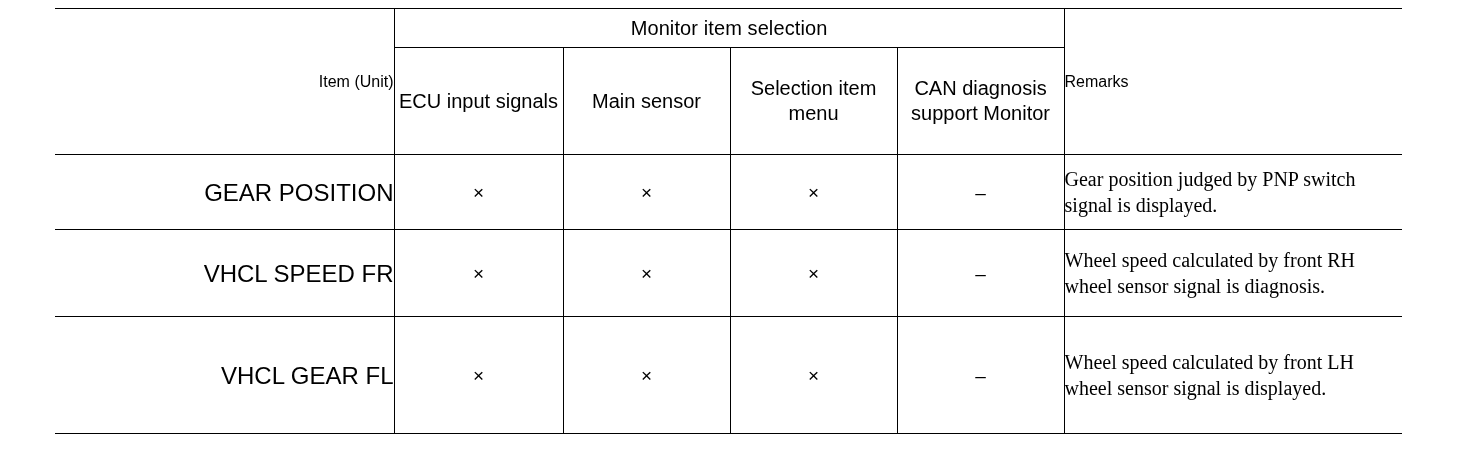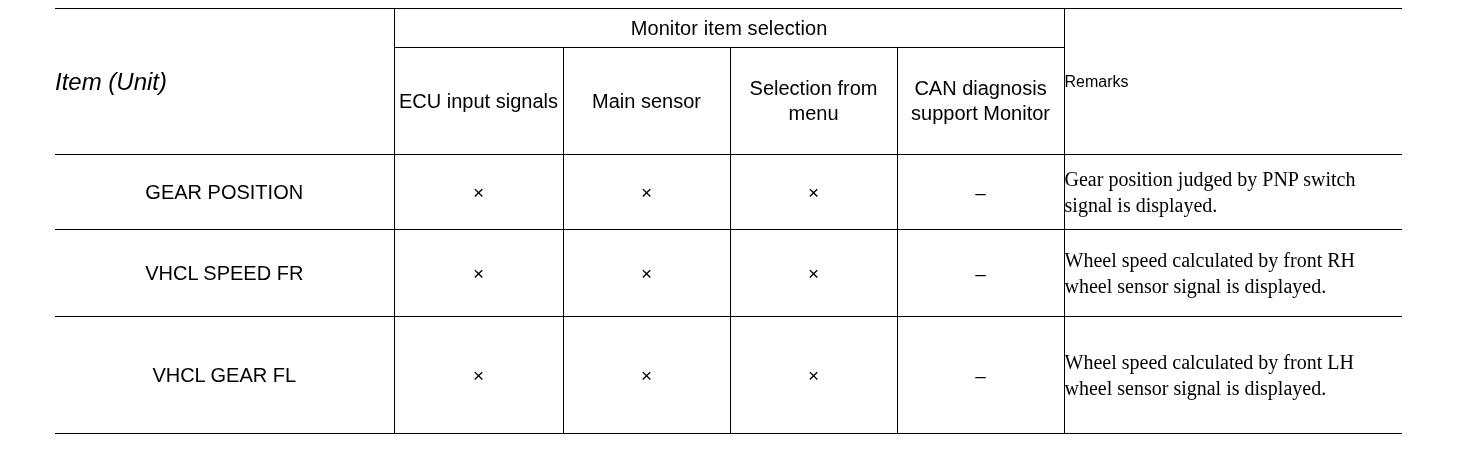--- a/index.html
+++ b/index.html
@@ -68,36 +68,35 @@
     letter-spacing: 0.1px;
   }
   .hd-sub {
     text-align: center;
     font-size: 20px;
     line-height: 25px;
     height: 106px;
     padding: 2px 6px;
   }
   .hd-item {
-    text-align: left;
-    font-size: 24px;
+    text-align: right;
+    font-size: 16px;
     line-height: 25px;
-    font-style: italic;
   }
   .hd-remarks {
     text-align: left;
     font-size: 16px;
     line-height: 25px;
   }
 
   .cell-item {
-    font-size: 20px;
+    font-size: 24px;
     line-height: 25px;
     padding-left: 14px;
-    text-align: center;
+    text-align: right;
   }
   .cell-mark {
     text-align: center;
     font-size: 19px;
     line-height: 25px;
   }
   .cell-remarks {
     font-size: 20px;
     line-height: 26px;
     padding: 6px 10px 6px 13px;
@@ -126,42 +125,42 @@
 
     <thead>
       <tr class="rule-top">
         <th class="hd-item" rowspan="2">Item (Unit)</th>
         <th class="hd-group" colspan="4">Monitor item selection</th>
         <th class="hd-remarks" rowspan="2">Remarks</th>
       </tr>
       <tr class="rule-heavy">
         <th class="hd-sub">ECU input signals</th>
         <th class="hd-sub">Main sensor</th>
-        <th class="hd-sub">Selection from menu</th>
+        <th class="hd-sub">Selection item menu</th>
         <th class="hd-sub">CAN diagnosis support Monitor</th>
       </tr>
     </thead>
 
     <tbody>
       <tr class="row-1">
         <td class="cell-item">GEAR POSITION</td>
         <td class="cell-mark">×</td>
         <td class="cell-mark">×</td>
         <td class="cell-mark">×</td>
         <td class="cell-mark">–</td>
         <td class="cell-remarks">Gear position judged by PNP switch signal is displayed.</td>
       </tr>
 
       <tr class="row-2">
         <td class="cell-item">VHCL SPEED FR</td>
         <td class="cell-mark">×</td>
         <td class="cell-mark">×</td>
         <td class="cell-mark">×</td>
         <td class="cell-mark">–</td>
-        <td class="cell-remarks">Wheel speed calculated by front RH wheel sensor signal is displayed.</td>
+        <td class="cell-remarks">Wheel speed calculated by front RH wheel sensor signal is diagnosis.</td>
       </tr>
 
       <tr class="row-3 rule-bottom">
         <td class="cell-item">VHCL GEAR FL</td>
         <td class="cell-mark">×</td>
         <td class="cell-mark">×</td>
         <td class="cell-mark">×</td>
         <td class="cell-mark">–</td>
         <td class="cell-remarks">Wheel speed calculated by front LH wheel sensor signal is displayed.</td>
       </tr>

